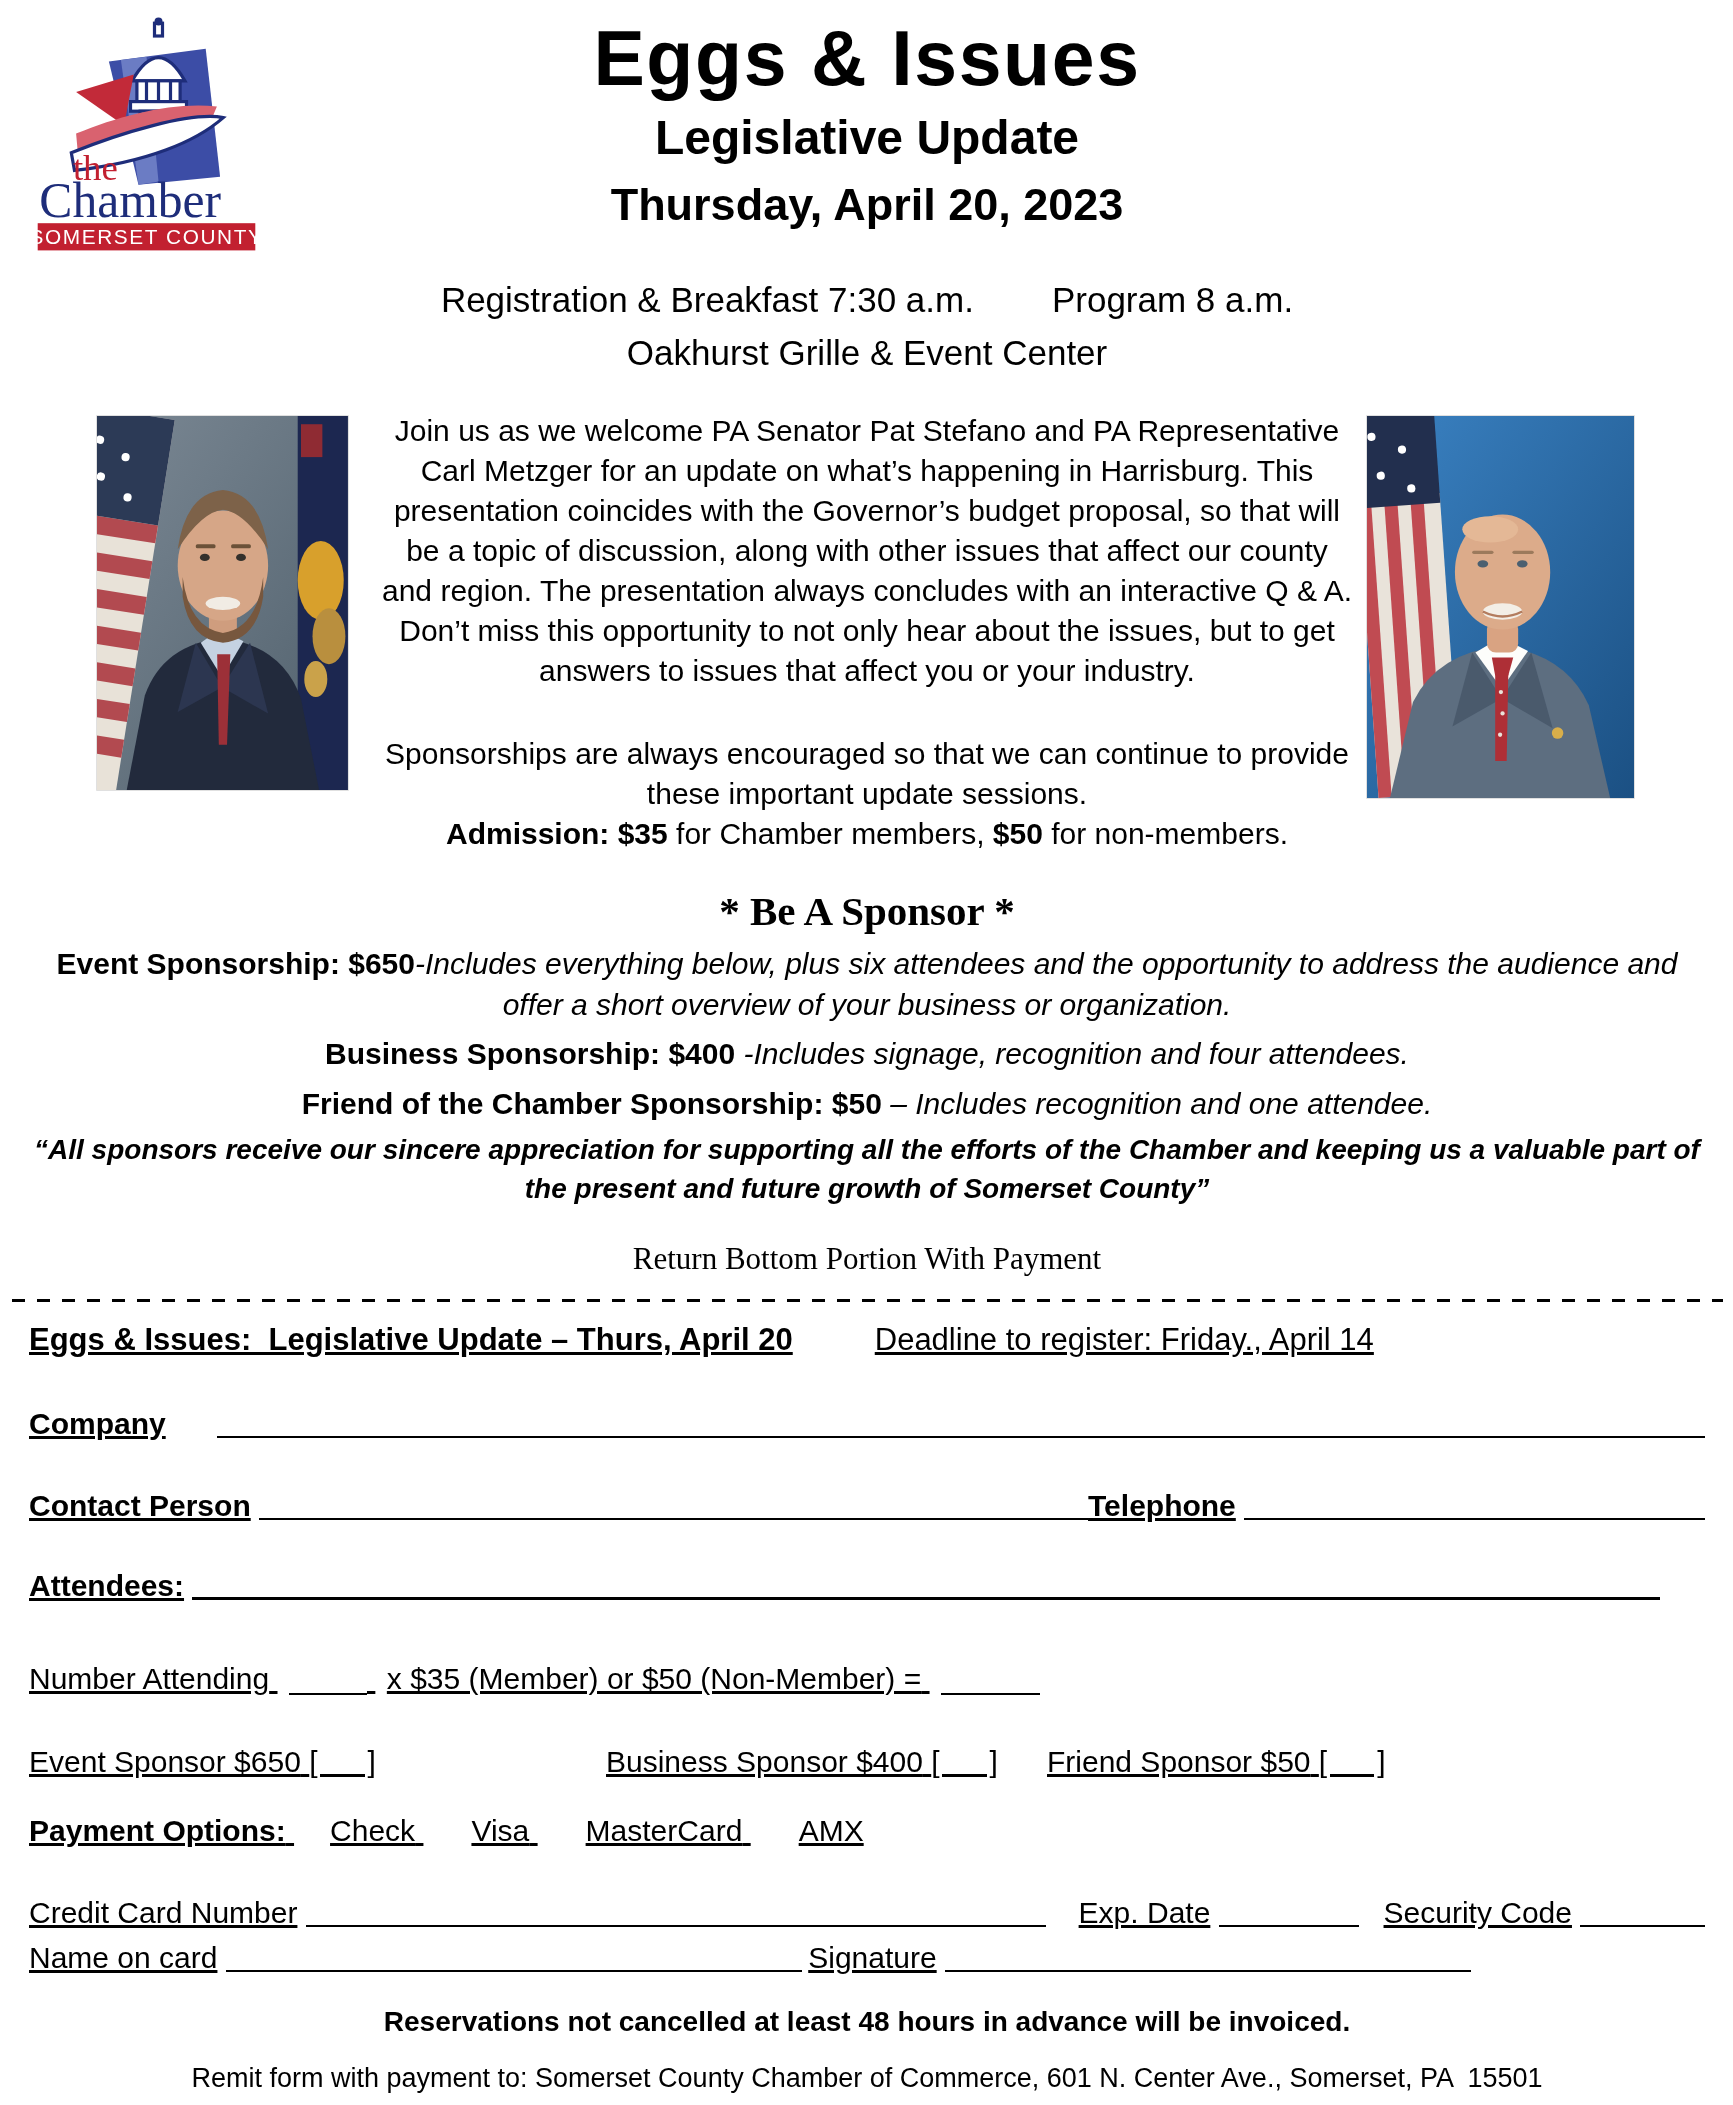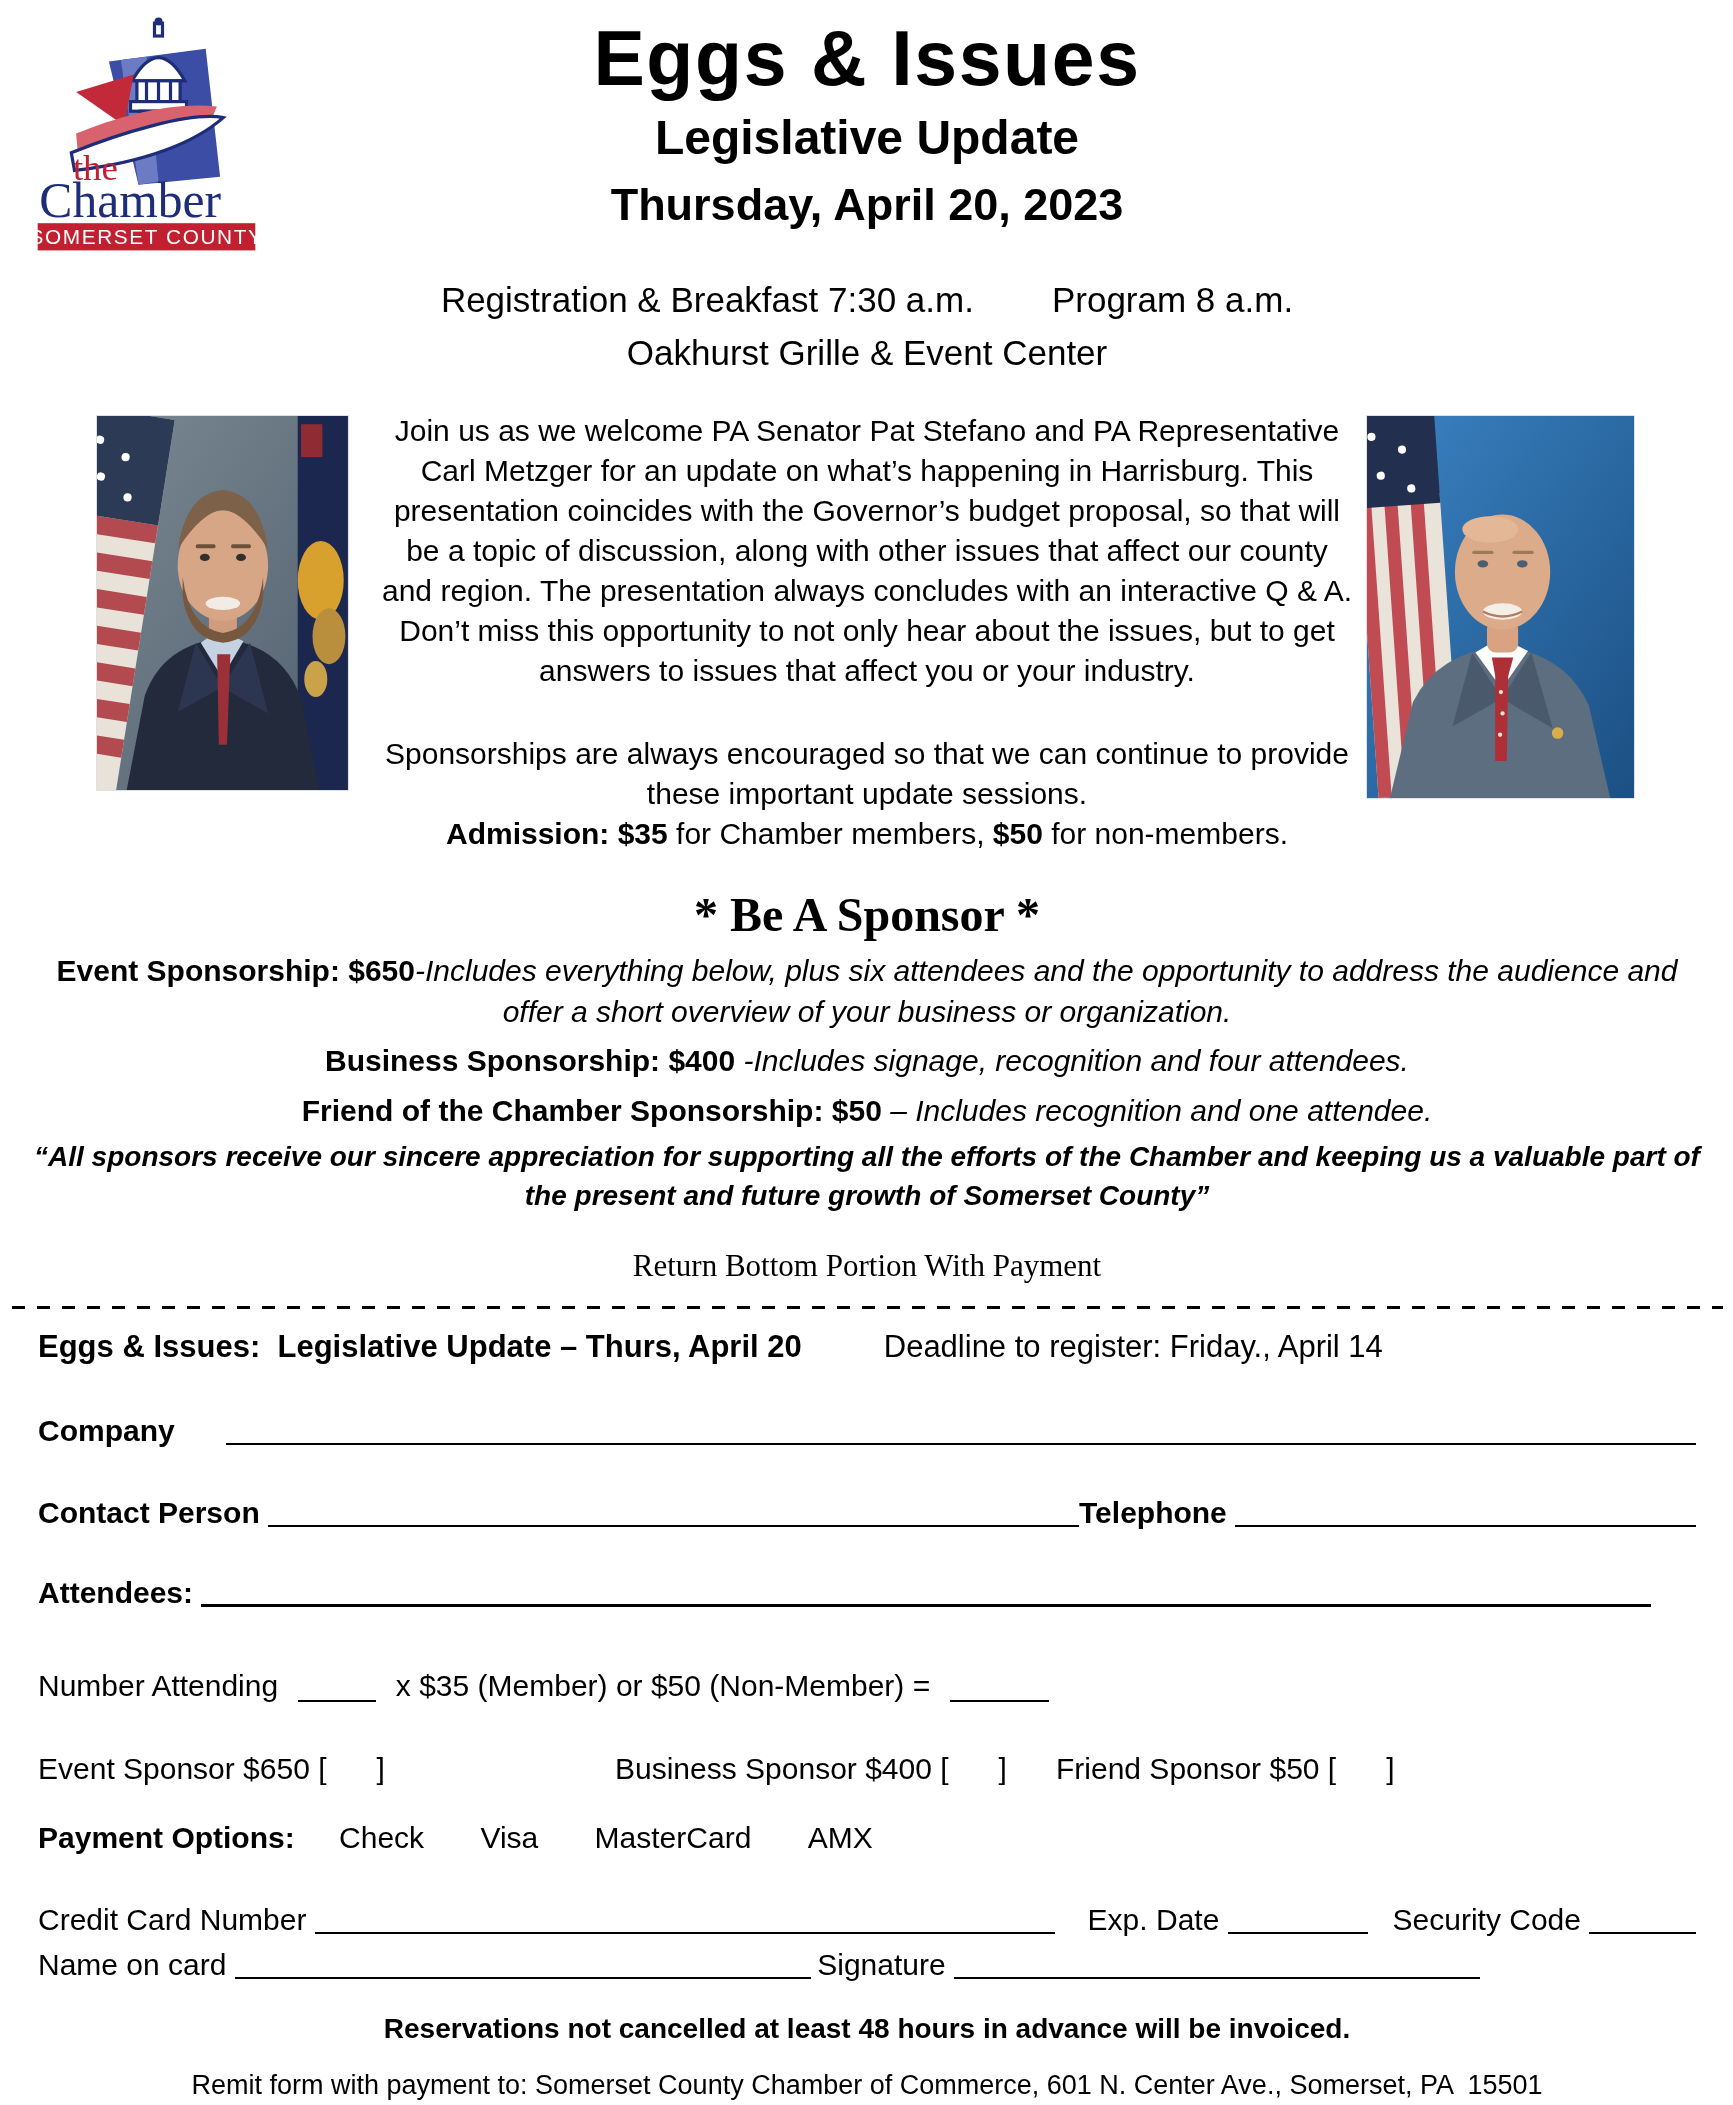--- a/index.html
+++ b/index.html
@@ -31,38 +31,38 @@
   .photo.left{left:97px;}
   .photo.right{left:1367px;}
   .intro{width:970px;margin:0 auto;text-align:center;font-size:30px;line-height:40px;}
   .intro p{margin:0;}
   .intro .p2{margin-top:43px;}
 
   
   .sponsor{ text-align:center;margin-top:33px;}
   .sponsor h2{
     font-family:"Liberation Serif","DejaVu Serif",serif;
-    font-size:48px;font-weight:bold;margin:0;
+    font-size:41px;font-weight:bold;margin:0;
   }
   .sponsor p{margin:8.2px 25px 0 25px;font-size:30px;line-height:41px;}
   .sponsor i{font-style:italic;}
   .sponsor .quote{font-size:28px;font-weight:bold;font-style:italic;line-height:39px;margin-top:6.6px;}
 
   .return-note{
     text-align:center;margin-top:33px;
     font-family:"Liberation Serif","DejaVu Serif",serif;
     font-size:31px;
   }
   .cutline{
     margin:21.4px 11.5px 0 11.5px;height:3.3px;
     background:repeating-linear-gradient(90deg,#000 0 13px,transparent 13px 25px);
   }
 
   
-  .form{padding:0 38px;font-size:30px;}
+  .form{padding:0 29px;font-size:30px;text-decoration:underline;}
   .frow-title{margin-top:20px;font-size:31px;}
   .frow-title .bold{font-weight:bold;}
   .frow-title .deadline{margin-left:82px;}
 
   .frow{display:flex;align-items:flex-end;}
   .b{font-weight:bold;}
   .fill{border-bottom:2.5px solid #000;height:8.2px;margin:0 0 3.3px 8.2px;}
   .fill.flex{flex:1;}
   .fill.thick{border-bottom-width:3.3px;}
   .spacer{flex:1;}

